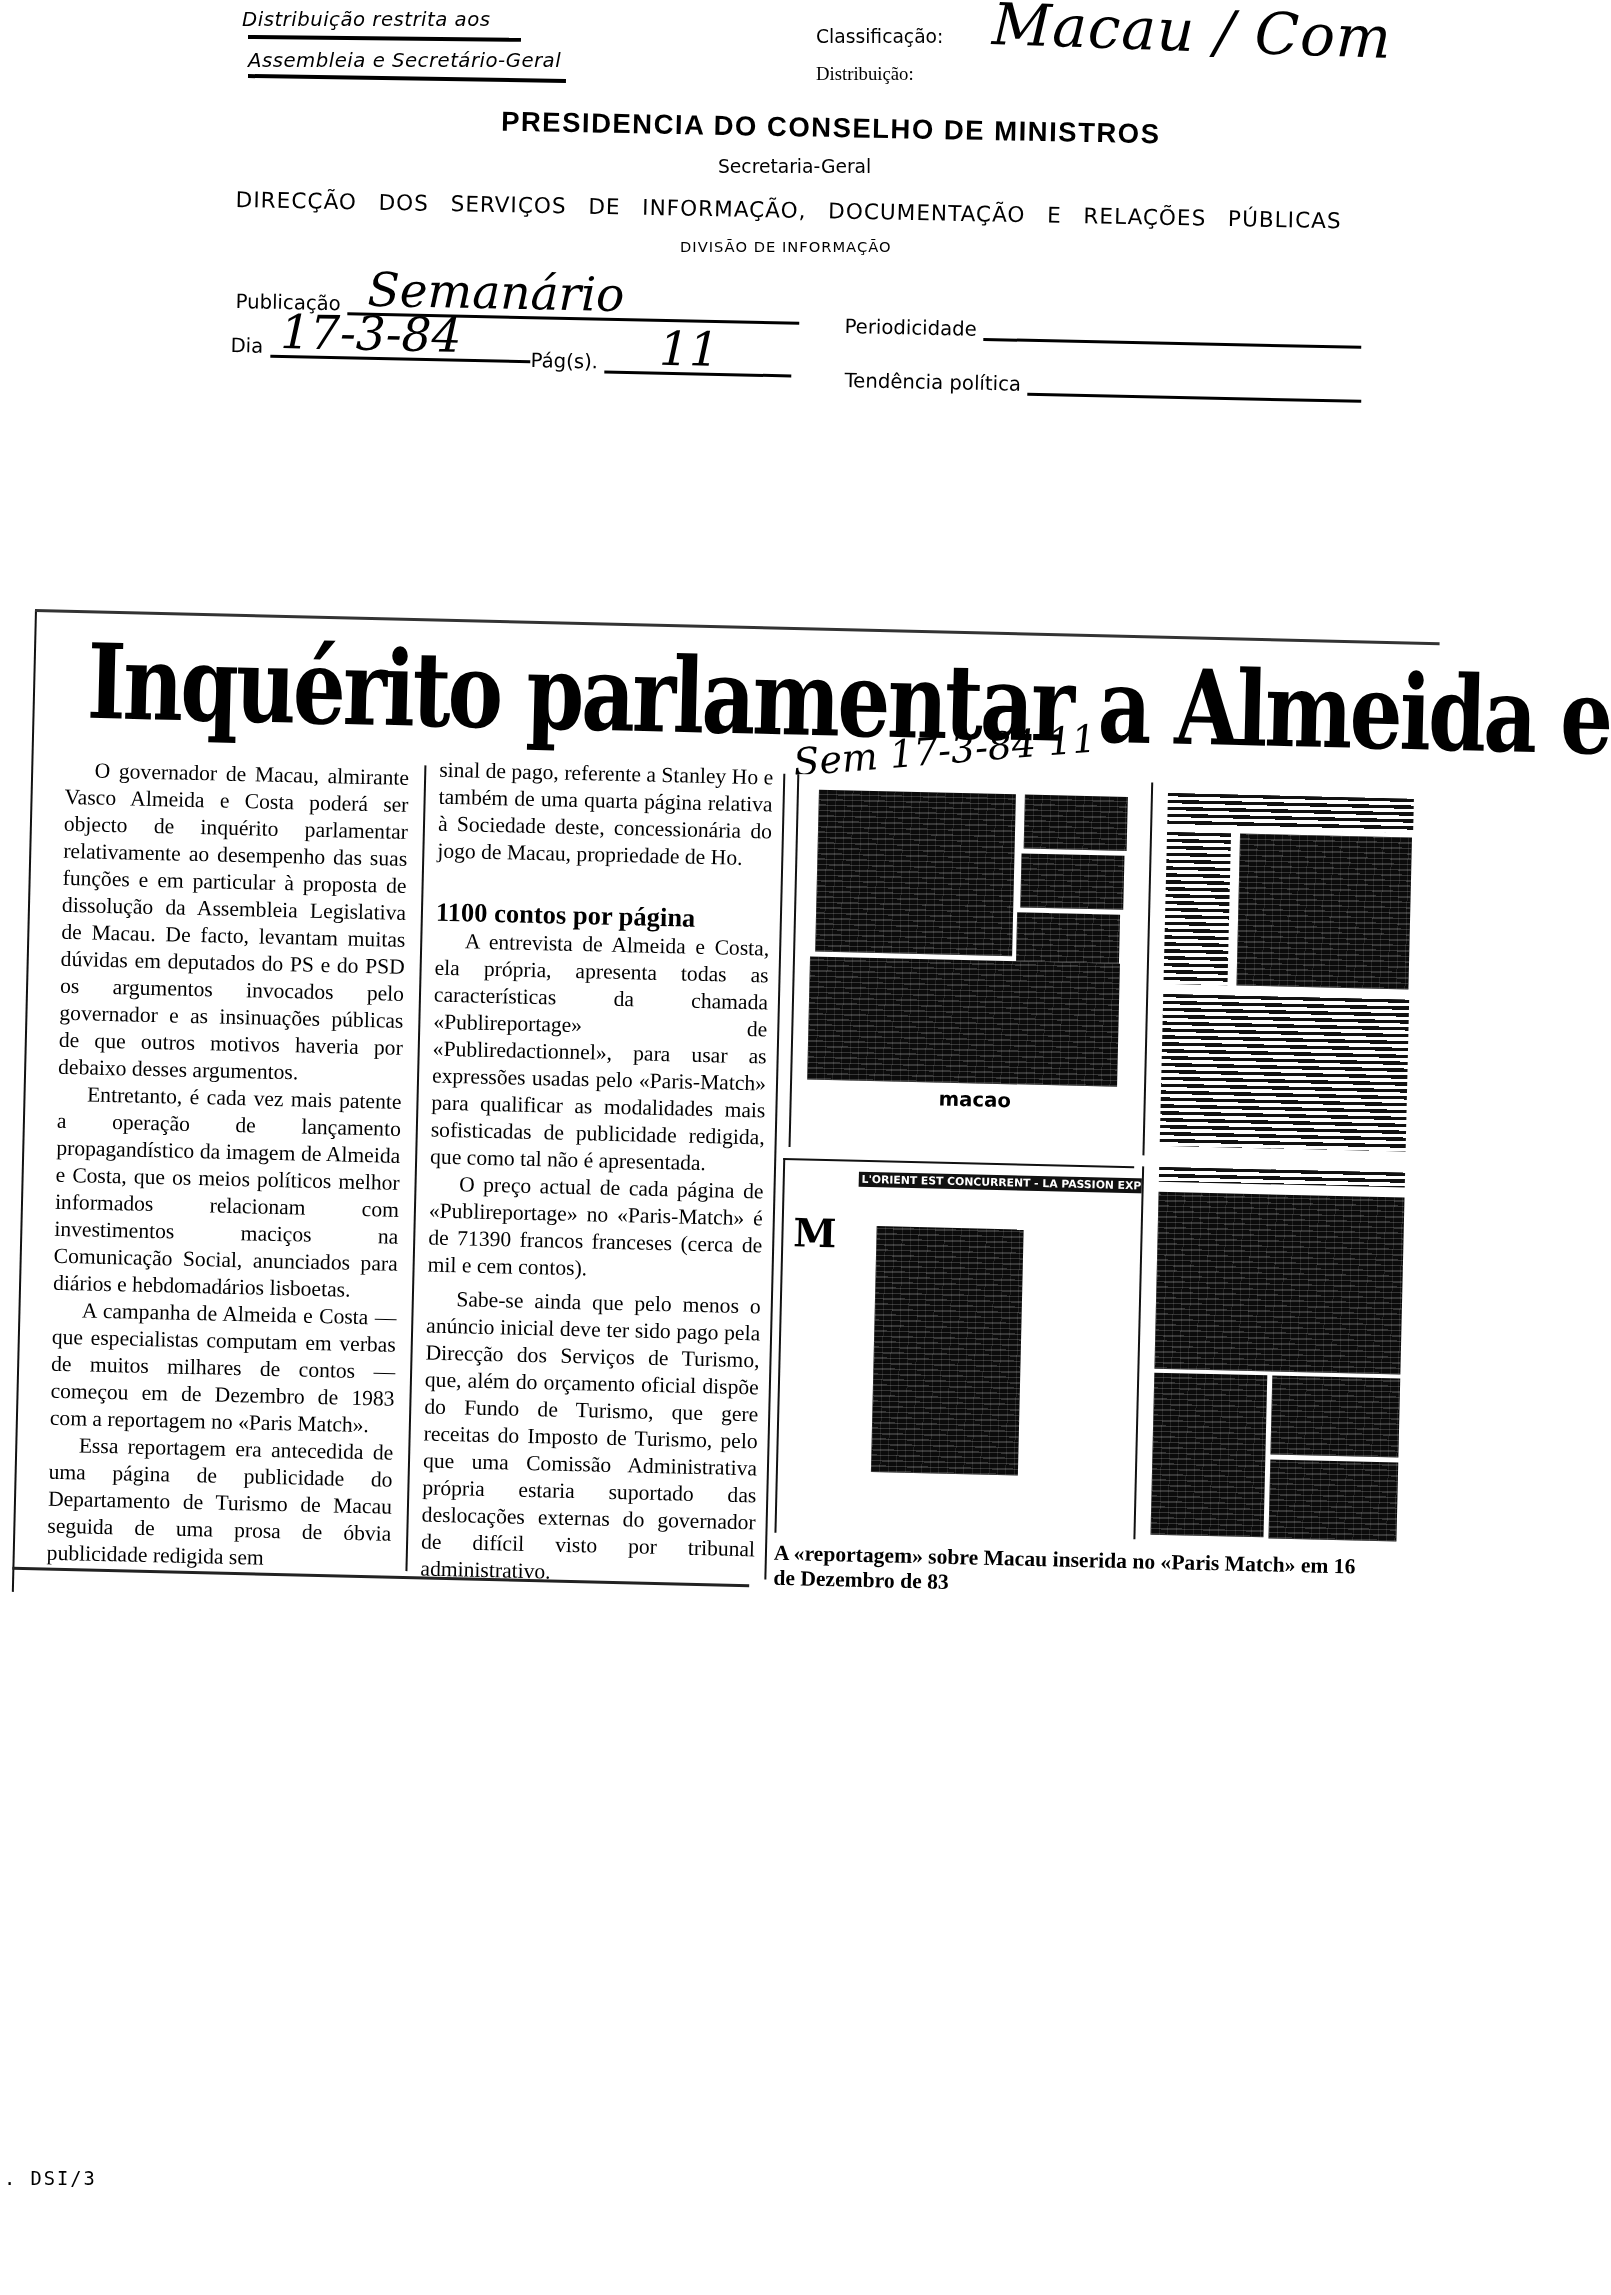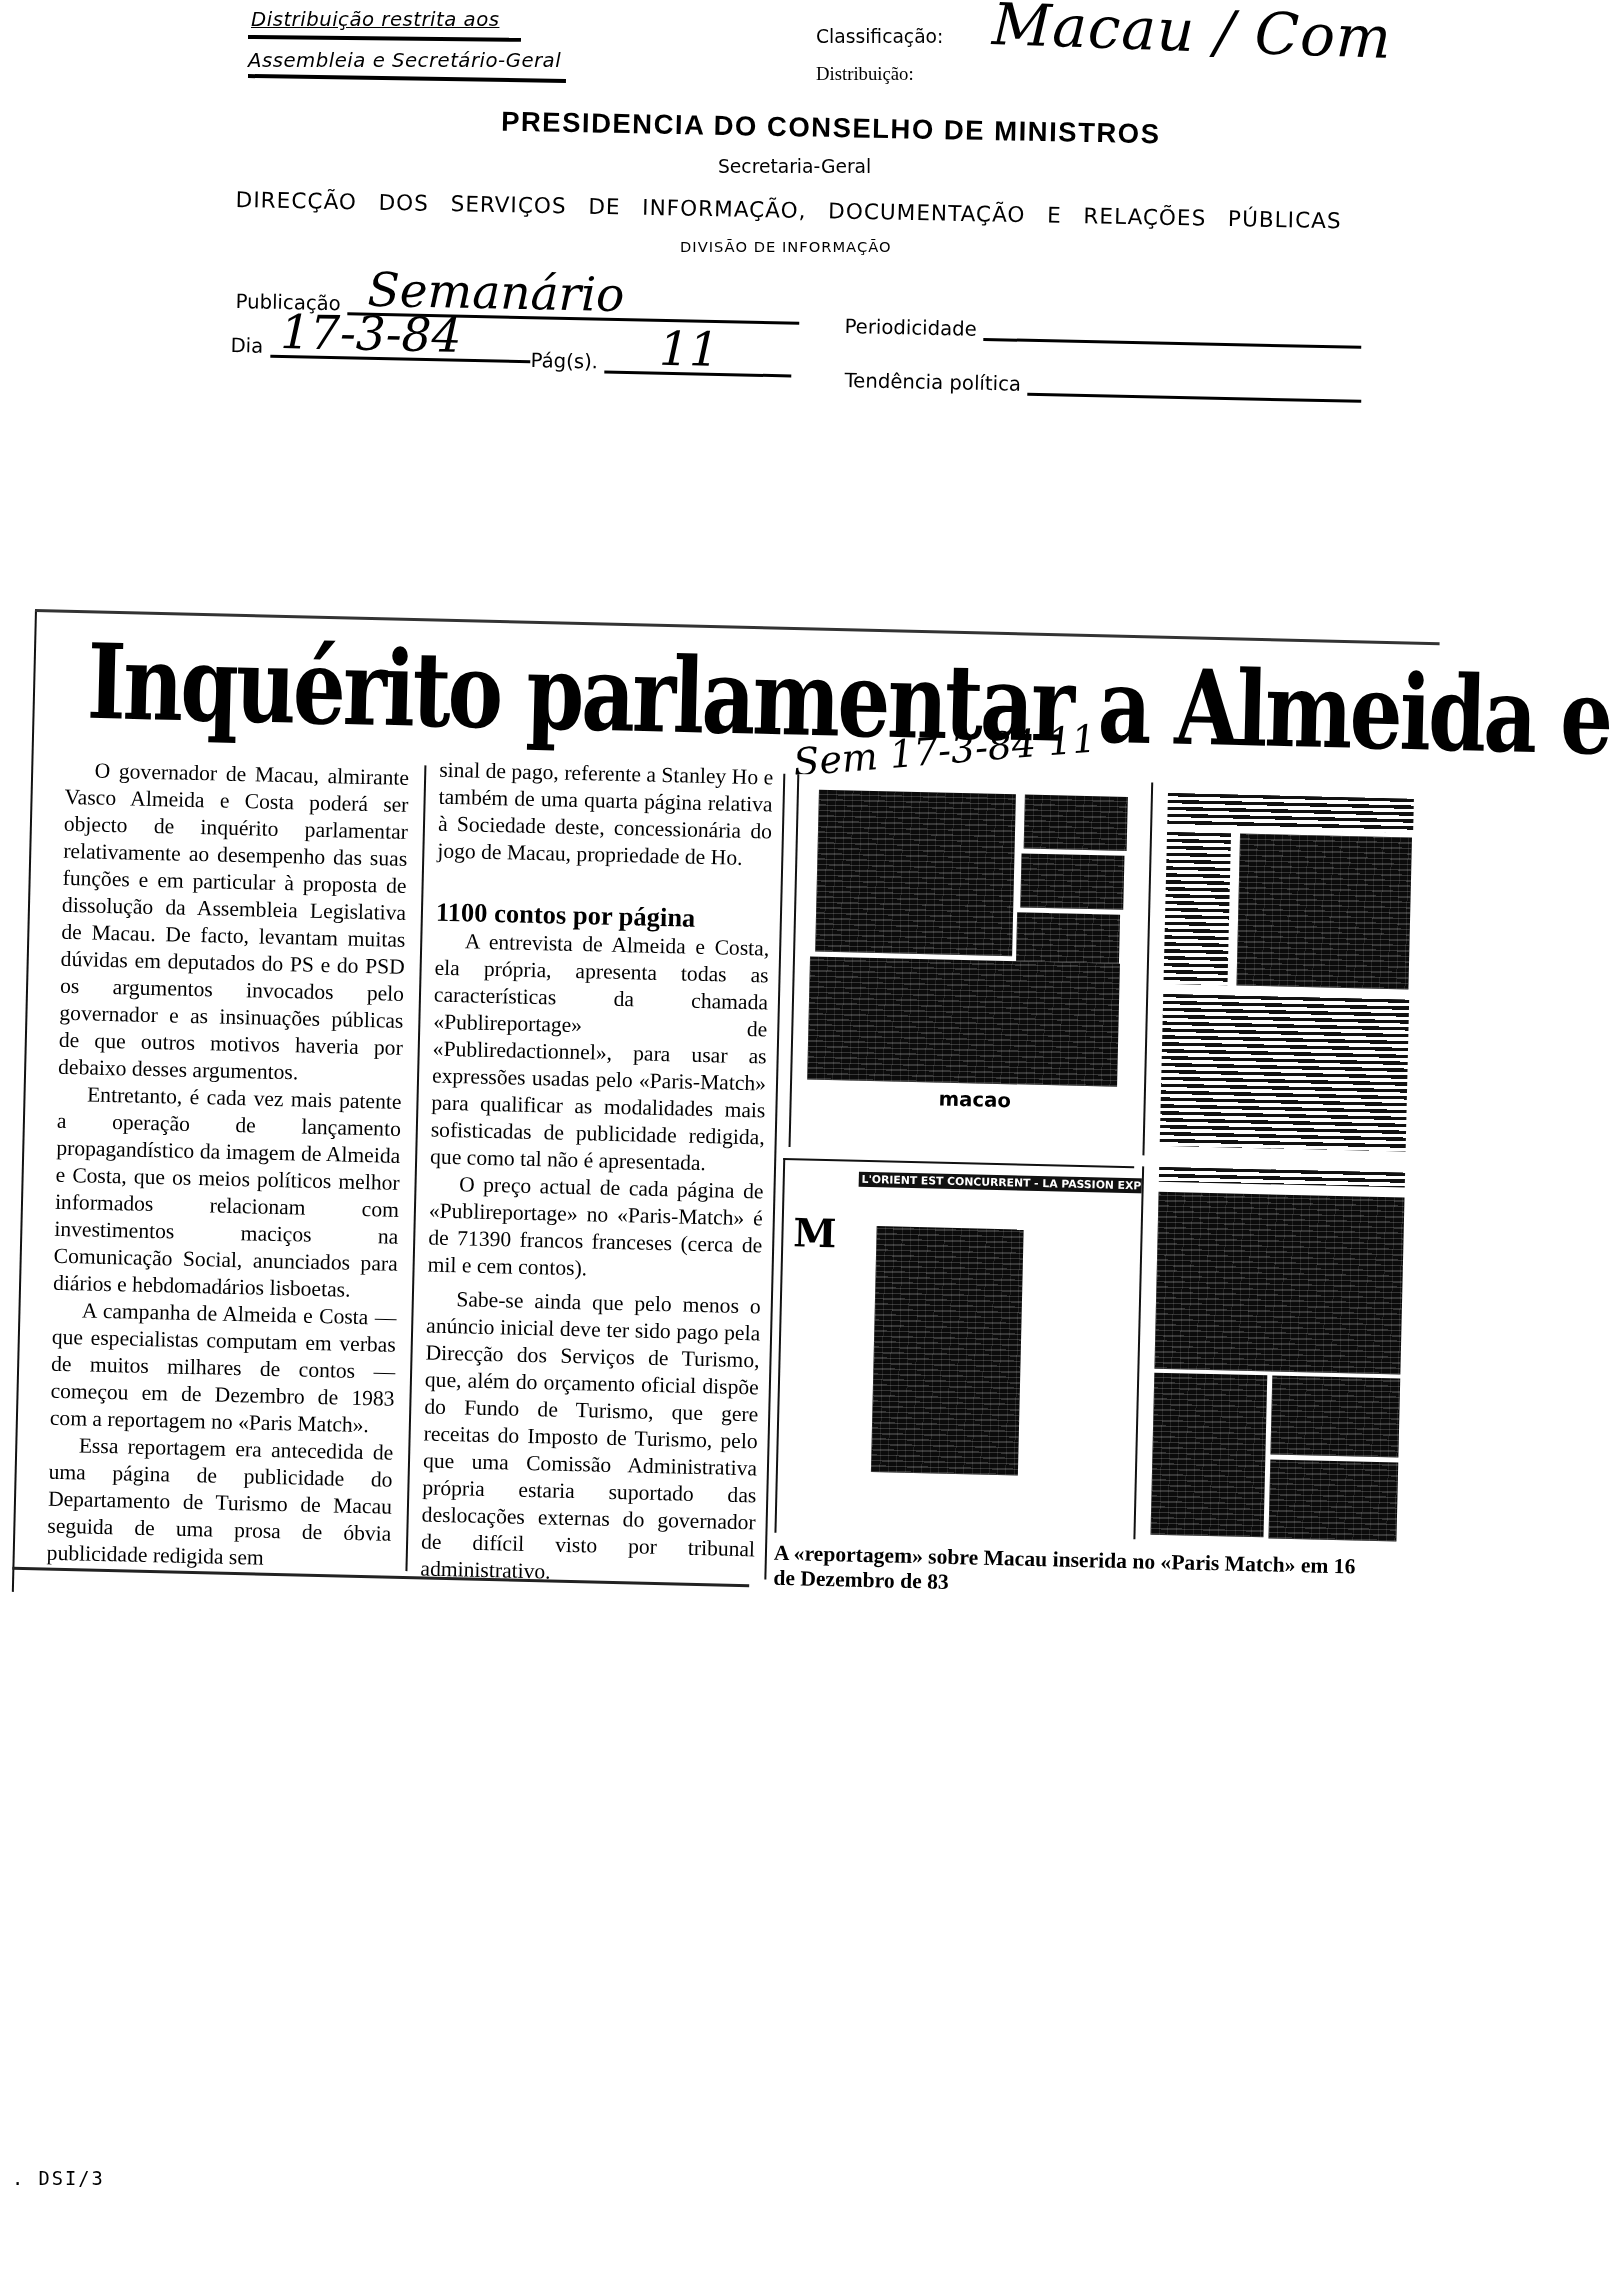--- a/index.html
+++ b/index.html
@@ -75,21 +75,21 @@
   }
   .annot {
     position: absolute; font-family: "DejaVu Serif", serif; font-style: italic;
     font-size: 38px; white-space: nowrap;
   }
   .footer-code { font-family: "DejaVu Sans Mono", monospace; font-size: 18.7px; letter-spacing: 2px; }
 </style>
 </head>
 <body>
 
-<div class="abs dist-label" style="left:251px; top:7.9px;text-decoration:underline;">Distribuição restrita aos</div>
+<div class="abs dist-label" style="left:242px; top:7.9px;">Distribuição restrita aos</div>
 <div class="abs dist-rule" style="left:248px; top:35px; width:273px; transform:rotate(0.6deg);"></div>
 <div class="abs dist-label" style="left:248px; top:49px;">Assembleia e Secretário-Geral</div>
 <div class="abs dist-rule" style="left:248px; top:74px; width:318px; transform:rotate(0.9deg);"></div>
 
 <div class="abs small-label" style="left:816px; top:25.5px;">
   <span>Classificação</span>:
 </div>
 <div class="abs handwriting" style="left:992px; top:-2.9px; transform:rotate(2deg);">Macau / Com</div>
 <div class="abs small-label" style="left:816px; top:63px;font-family:Liberation Serif, serif;">
   <span>Distribuição</span>:
@@ -184,14 +184,14 @@
   </div>
 
   <div class="caption" style="left:766px; top:914px;">
     <div>A «reportagem» sobre Macau inserida no «Paris Match» em 16</div>
     <div>de Dezembro de 83</div>
   </div>
 
   <div class="bottom-rule" style="left:4.9px; top:958px; width:737px;"></div>
 </div>
 
-<div class="abs footer-code" style="left:12px; top:2168px;">. DSI/3</div>
+<div class="abs footer-code" style="left:4px; top:2168px;">. DSI/3</div>
 
 
 </body></html>

